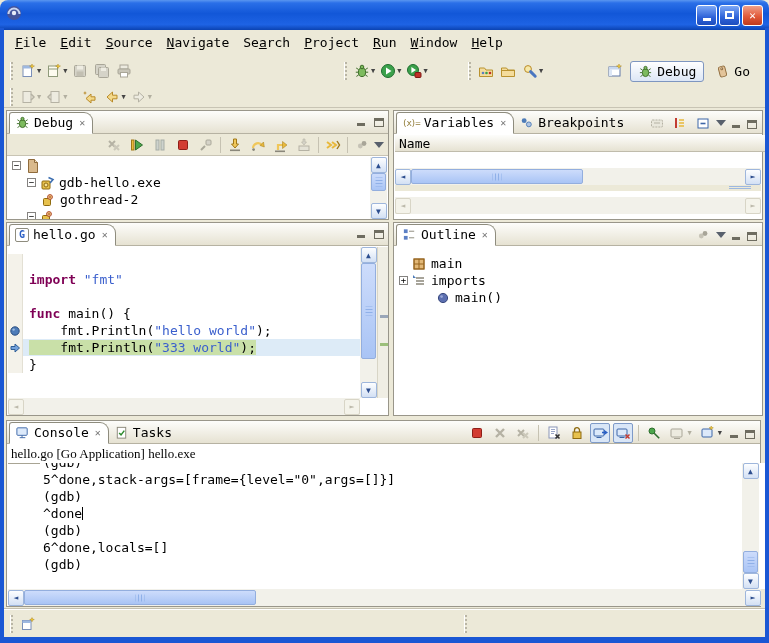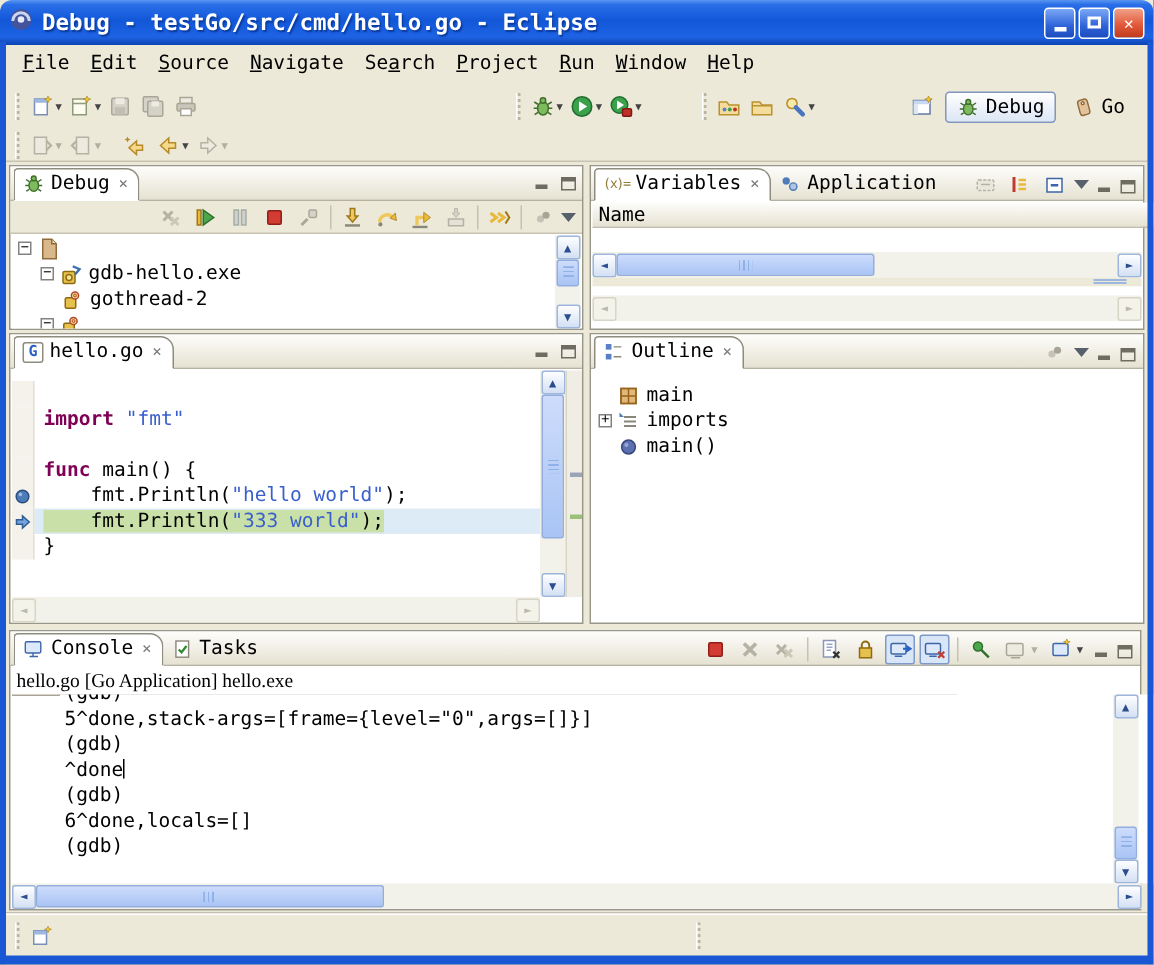--- a/index.html
+++ b/index.html
@@ -101,21 +101,20 @@
 <body>
 
 <div class="window">
 
   <div class="titlebar">
     <span><svg width="16" height="16" viewBox="0 0 16 16">
           <circle cx="8" cy="8" r="7" fill="#44549C"></circle>
           <path d="M2.5 9a5.5 5.5 0 0 1 11 0" fill="none" stroke="#C8D4F0" stroke-width="2"></path>
           <circle cx="8" cy="8" r="2.2" fill="#E8ECF8"></circle>
         </svg></span>
-    <span class="title-text">Debug - testGo/src/cmd/hello.go - Eclipse</span>
     <div class="winbtns">
       <div class="wbtn min">
           <div class="bar"></div>
         </div>
       <div class="wbtn max">
           <div class="sq"></div>
         </div>
       <div class="wbtn close">✕</div>
     </div>
   </div>
@@ -430,21 +429,21 @@
       <div class="tab sel">
         <span class="txtic">(x)=</span>
         <span>Variables</span>
         <span class="x">✕</span>
       </div>
       <div class="tab">
         <svg viewBox="0 0 16 16">
             <circle cx="5.5" cy="6" r="2.6" fill="#4E7CB8"></circle>
             <circle cx="10.5" cy="10" r="2.6" fill="#AFC4E2" stroke="#4E7CB8"></circle>
           </svg>
-        <span>Application</span>
+        <span>Breakpoints</span>
       </div>
       <div class="viewtools">
         <span class="tbtn">
             <svg viewBox="0 0 16 16">
               <rect x="2.5" y="5" width="11" height="7" rx="1" fill="#E9E7DC" stroke="#B5B2A4" stroke-dasharray="2 1"></rect>
               <path d="M5 8h6" stroke="#B5B2A4"></path>
             </svg>
           </span>
         <span class="tbtn">
             <svg viewBox="0 0 16 16">
@@ -599,21 +598,21 @@
           <span>main</span>
         </div>
         <div class="tree-row" style="padding-left: 4px;">
           <span class="exp">+</span>
           <span class="ticon"><svg viewBox="0 0 16 16">
               <path d="M5 5h8M5 8h8M5 11h8" stroke="#8A877A" stroke-width="1.4"></path>
               <path d="M2 2l3 3H2z" fill="#4E7CB8"></path>
             </svg></span>
           <span>imports</span>
         </div>
-        <div class="tree-row" style="padding-left: 4px;">
+        <div class="tree-row" style="padding-left: 4px; margin-left: 24px;">
           <span style="width: 12px; flex: 0 0 auto;"></span>
           <span class="ticon"><svg viewBox="0 0 16 16">
               <circle cx="8" cy="8" r="4.6" fill="#5C6FB0" stroke="#39497E"></circle>
               <circle cx="6.6" cy="6.6" r="1.4" fill="#98A6D6"></circle>
             </svg></span>
           <span>main()</span>
         </div>
       </div>
   </div>
 

